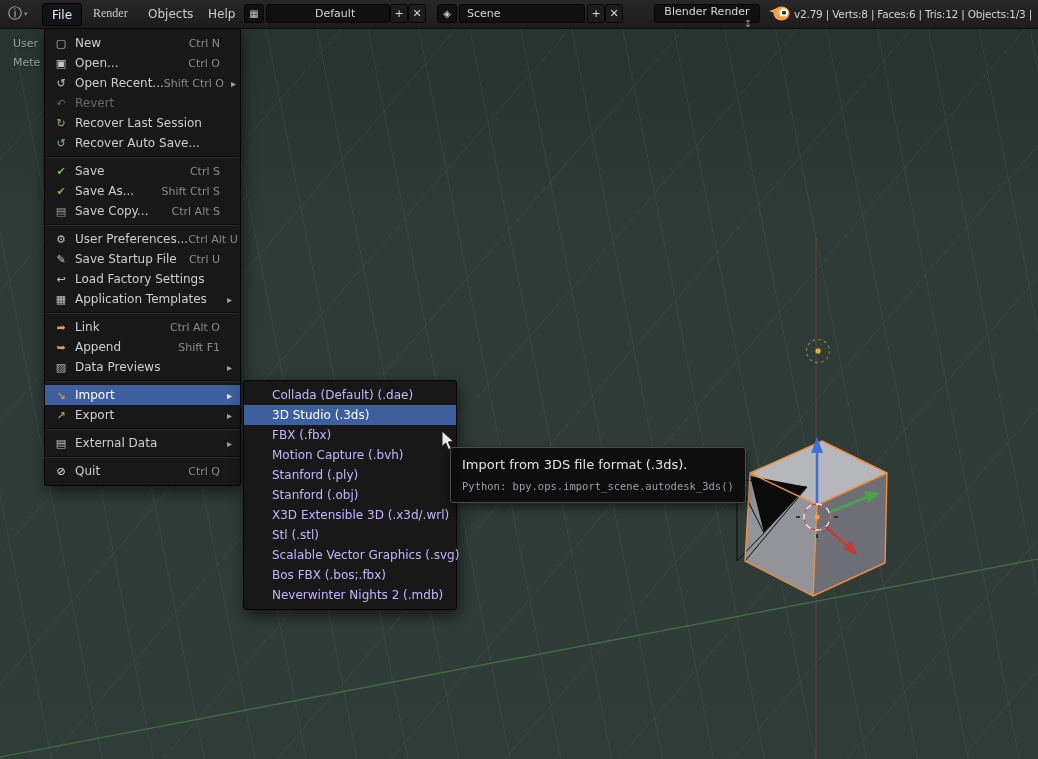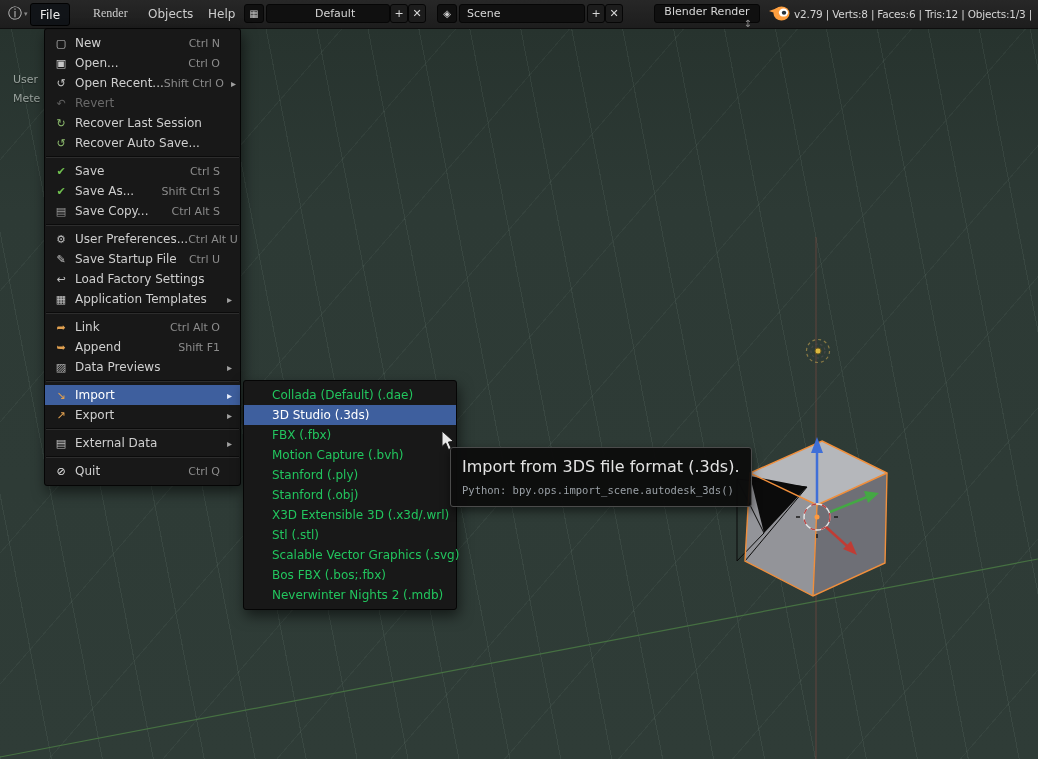--- a/index.html
+++ b/index.html
@@ -6,21 +6,21 @@
   body{position:relative;width:1038px;height:759px;overflow:hidden;
        font-family:"DejaVu Sans","Liberation Sans",sans-serif;-webkit-font-smoothing:antialiased;}
 
   
   #viewport{position:absolute;left:0;top:28px;right:0;bottom:0;z-index:0;
     background-image:
       repeating-linear-gradient(79deg, rgba(170,195,182,0.085) 0 1px, transparent 1px 50px),
       repeating-linear-gradient(131deg, rgba(170,195,182,0.06) 0 1px, transparent 1px 86px),
       linear-gradient(180deg,#27332e 0%, #2d3a35 25%, #2f3c37 100%);}
   #scene-svg{position:absolute;left:0;top:0;width:1038px;height:759px;z-index:1;pointer-events:none;}
-  .vp-text{position:absolute;z-index:2;font-size:11px;color:#9aa39e;text-shadow:0 1px 1px rgba(0,0,0,.4);margin-top:36px;}
+  .vp-text{position:absolute;z-index:2;font-size:11px;color:#9aa39e;text-shadow:0 1px 1px rgba(0,0,0,.4);}
 
   
   #header{position:absolute;left:0;top:0;right:0;height:28px;z-index:5;
     background:linear-gradient(#272727,#1d1d1d);border-bottom:1px solid #0e0e0e;}
   .hmenu{position:absolute;top:3px;height:21px;display:flex;align-items:center;
     padding:0 9px;font-size:12px;color:#cdcdcd;border-radius:3px;cursor:default;}
   .hmenu.active{background:#111418;border:1px solid #020202;color:#ededed;}
   .hicon{position:absolute;top:0;height:28px;display:flex;align-items:center;color:#c3c3c3;}
   .hfield{position:absolute;top:4px;height:19px;background:#101010;border:1px solid #060606;
     border-radius:3px;color:#d6d6d6;font-size:11px;display:flex;align-items:center;
@@ -43,27 +43,27 @@
   #import-menu{left:243px;top:380px;width:214px;z-index:11;}
   .mi{display:flex;align-items:center;height:20px;padding:0 8px 0 7px;font-size:12px;color:#cfcfcf;cursor:default;}
   .mic{width:18px;flex:none;text-align:center;font-size:11px;}
   .mlb{margin-left:5px;white-space:nowrap;}
   .msc{margin-left:auto;color:#8b8b8b;font-size:11px;white-space:nowrap;}
   .mar{width:9px;text-align:right;color:#a0a0a0;font-size:10px;margin-left:3px;flex:none;}
   .mi.hl{background:#3e5f9e;color:#ffffff;}
   .mi.hl .msc{color:#ccd6ec;} .mi.hl .mar{color:#e8eefb;}
   .mi.dis{color:#6a6a6a;} .mi.dis .mic{color:#5f5f5f !important;}
   .msep{height:0;border-top:1px solid #0b0b0b;border-bottom:1px solid #2d2d2d;margin:3px 1px;}
-  .si{display:flex;align-items:center;height:20px;padding:0 12px 0 28px;font-size:12px;color:#22c55e;cursor:default;white-space:nowrap;}
+  .si{display:flex;align-items:center;height:20px;padding:0 12px 0 28px;font-size:12px;color:#c4b5fd;cursor:default;white-space:nowrap;}
   .si.hl{background:#3e5f9e;color:#ffffff;}
 
   
   #tooltip{position:absolute;left:450px;top:447px;z-index:12;background:rgba(12,12,12,0.95);
     border:1px solid #4b4b4b;border-radius:3px;padding:9px 11px 10px 11px;box-shadow:0 4px 10px rgba(0,0,0,.5);}
-  .tt-title{font-size:16px;color:#e3e3e3;white-space:nowrap;}
+  .tt-title{font-size:13px;color:#e3e3e3;white-space:nowrap;}
   .tt-python{margin-top:8px;font-size:10.5px;color:#9aa0a6;white-space:nowrap;
     font-family:"DejaVu Sans Mono","Liberation Mono",monospace;}
 
   #mouse-cursor{position:absolute;left:441px;top:430px;z-index:20;pointer-events:none;}
 </style>
 </head>
 <body>
 
 <div id="viewport"></div>
 
@@ -122,21 +122,21 @@
 
 <span class="vp-text" style="left:13px;top:37px;">User</span>
 <span class="vp-text" style="left:13px;top:56px;">Mete</span>
 
 <div id="header">
   <span class="hicon" style="left:8px;">
     <span style="font-size:14px;">ⓘ</span>
     <span style="font-size:7px;color:#8a8a8a;margin-left:2px;">▾</span>
   </span>
 
-  <span class="hmenu active" style="left:30px;text-align:right;">File</span>
+  <span class="hmenu active" style="left:42px;text-align:right;">File</span>
   <span class="hmenu" style="left:84px;font-family:Liberation Serif, serif;">Render</span>
   <span class="hmenu" style="left:139px;">Objects</span>
   <span class="hmenu" style="left:199px;">Help</span>
 
   <span class="iconbtn" style="left:244px;">▦</span>
   <span class="hfield" style="left:266px;width:124px;padding-left:48px;">Default</span>
   <span class="hbtn" style="left:390px;">+</span>
   <span class="hbtn" style="left:408px;">✕</span>
 
   <span class="iconbtn" style="left:437px;">◈</span>

